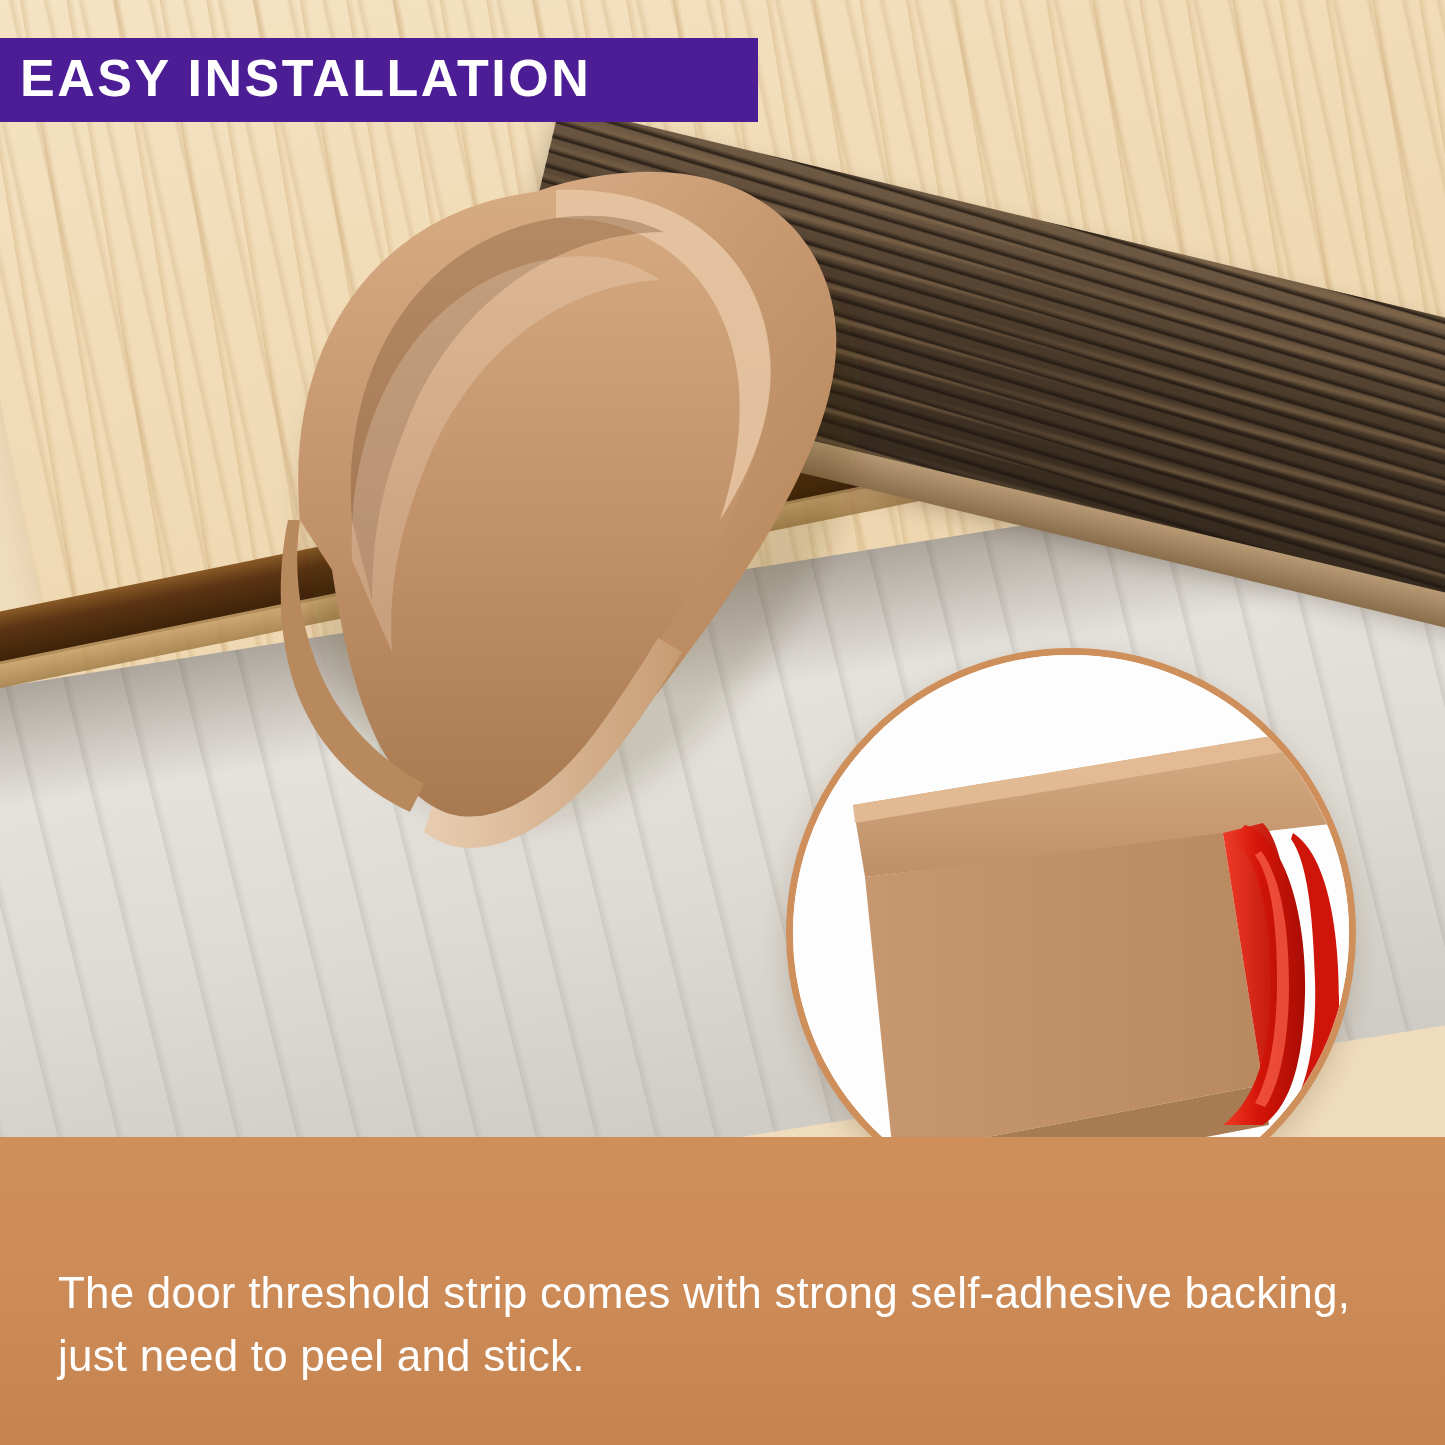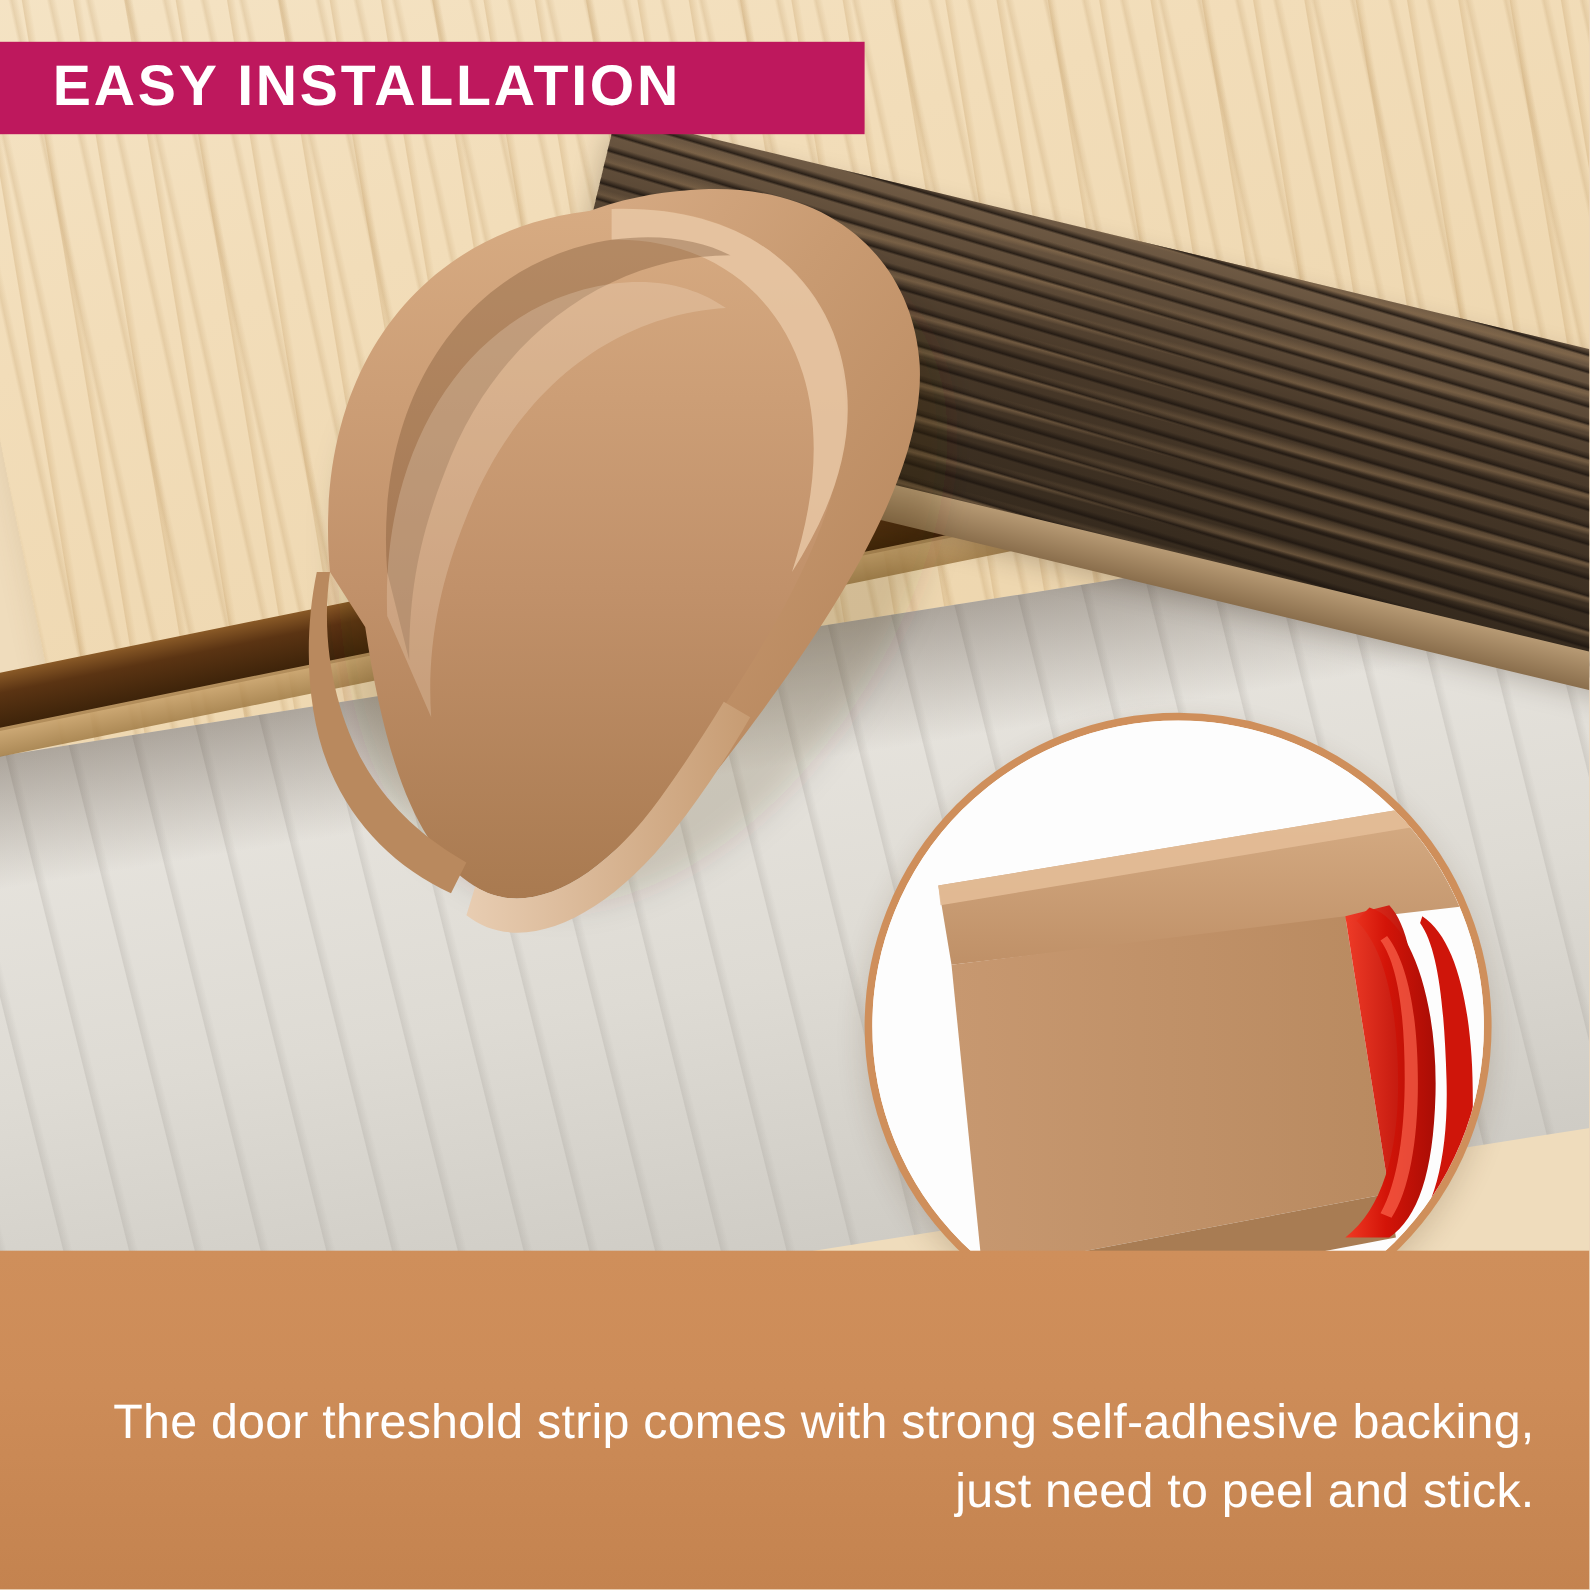--- a/index.html
+++ b/index.html
@@ -13,21 +13,20 @@
     position:relative;
     width:1445px;height:1445px;
     overflow:hidden;
     background:#c98a55;
   }
 
   
   .bottom-band{
     position:absolute;left:0;right:0;bottom:0;height:308px;
     background:linear-gradient(180deg,#cf8f5b 0%, #cd8c58 40%, #c4834f 100%);
-    text-align:right;
   }
   .caption{
     position:absolute;left:58px;right:50px;bottom:58px;
     color:#ffffff;
     font-size:44px;
     line-height:1.42;
     letter-spacing:.2px;
     font-weight:400;
   }
 
@@ -120,22 +119,22 @@
     transform-origin:0 0;
   }
 
   
   .strip-wrap{position:absolute;left:0;top:0;width:1445px;height:1175px;}
   .strip-svg{position:absolute;left:0;top:0;}
 
   
   .ribbon{
     position:absolute;left:0;top:38px;
-    background:#be185d;
-    padding:14px 38px 18px 48px;
+    background:#4c1d95;
+    padding:14px 38px 18px 20px;
     min-width:700px;
   }
   .ribbon-text{
     color:#ffffff;
     font-size:52px;
     font-weight:700;
     letter-spacing:2.5px;
     line-height:1;
     white-space:nowrap;
   }

